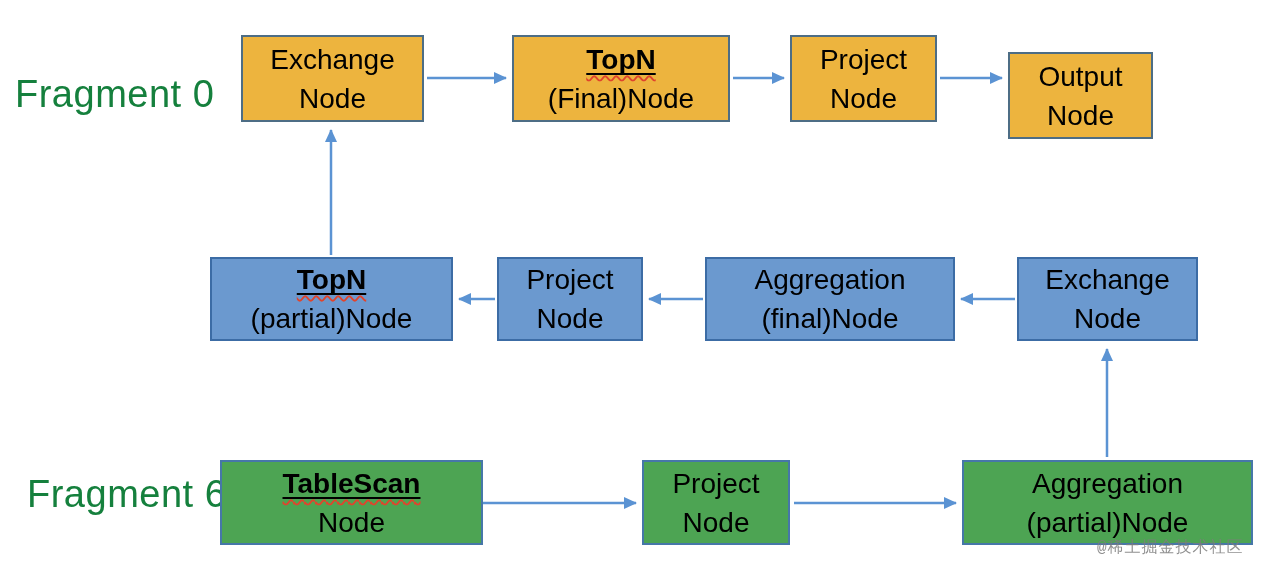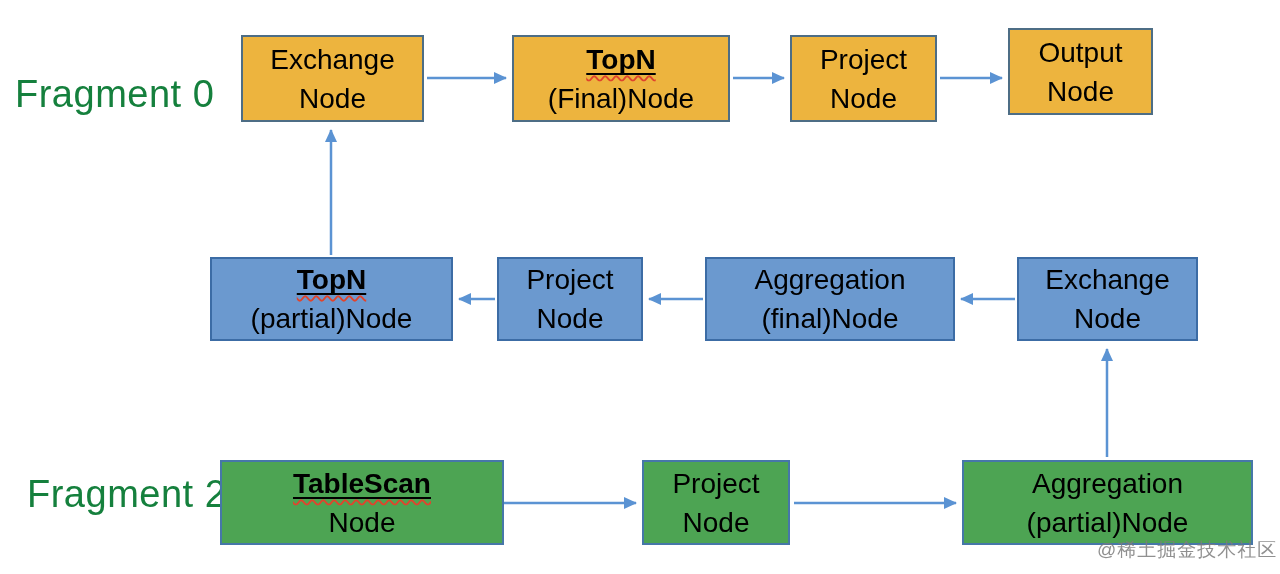--- a/index.html
+++ b/index.html
@@ -48,24 +48,25 @@
   .misspelled {
     text-decoration: underline wavy #E0442C 2px;
     text-underline-offset: 6px;
     text-decoration-skip-ink: none;
     font-weight: bold;
   }
   .watermark {
     position: absolute;
     left: 1097px;
     top: 537px;
-    font-size: 19px;
+    font-size: 16px;
     color: rgba(125, 125, 125, 0.85);
     letter-spacing: 1px;
     white-space: nowrap;
+    font-family: Liberation Mono, monospace;
   }
 </style>
 </head>
 <body>
 
 <div class="stage">
 
   <svg class="arrows" viewBox="0 0 1280 574" xmlns="http://www.w3.org/2000/svg">
     <defs>
       <marker id="ah" markerUnits="userSpaceOnUse" markerWidth="14" markerHeight="13" refX="12" refY="6" orient="auto">
@@ -82,35 +83,35 @@
     <line x1="1015" y1="299" x2="961" y2="299" stroke="#5B93D3" stroke-width="2.5" marker-end="url(#ah)"></line>
 
     <line x1="476" y1="503" x2="636" y2="503" stroke="#5B93D3" stroke-width="2.5" marker-end="url(#ah)"></line>
     <line x1="794" y1="503" x2="956" y2="503" stroke="#5B93D3" stroke-width="2.5" marker-end="url(#ah)"></line>
 
     <line x1="331" y1="255" x2="331" y2="130" stroke="#5B93D3" stroke-width="2.5" marker-end="url(#ah)"></line>
     <line x1="1107" y1="457" x2="1107" y2="349" stroke="#5B93D3" stroke-width="2.5" marker-end="url(#ah)"></line>
   </svg>
 
   <div class="frag-label" style="left:15px; top:73px;">Fragment 0</div>
-  <div class="frag-label" style="left:27px; top:473px;">Fragment 2</div>
+  <div class="frag-label" style="left:27px; top:473px;">Fragment 6</div>
 
   <div class="node f0" style="left:241px; top:35px; width:183px; height:87px;">
     <span>Exchange</span>
     <span>Node</span>
   </div>
   <div class="node f0" style="left:512px; top:35px; width:218px; height:87px;">
     <span class="underlined"><span class="misspelled">TopN</span></span>
     <span>(Final)Node</span>
   </div>
   <div class="node f0" style="left:790px; top:35px; width:147px; height:87px;">
     <span>Project</span>
     <span>Node</span>
   </div>
-  <div class="node f0" style="left:1008px; top:28px; width:145px; height:87px;">
+  <div class="node f0" style="left:1008px; top:52px; width:145px; height:87px;">
     <span>Output</span>
     <span>Node</span>
   </div>
 
   <div class="node f1" style="left:210px; top:257px; width:243px; height:84px;">
     <span class="underlined"><span class="misspelled">TopN</span></span>
     <span>(partial)Node</span>
   </div>
   <div class="node f1" style="left:497px; top:257px; width:146px; height:84px;">
     <span>Project</span>
@@ -118,21 +119,21 @@
   </div>
   <div class="node f1" style="left:705px; top:257px; width:250px; height:84px;">
     <span>Aggregation</span>
     <span>(final)Node</span>
   </div>
   <div class="node f1" style="left:1017px; top:257px; width:181px; height:84px;">
     <span>Exchange</span>
     <span>Node</span>
   </div>
 
-  <div class="node f2" style="left:220px; top:460px; width:284px; height:85px;">
+  <div class="node f2" style="left:220px; top:460px; width:263px; height:85px;">
     <span class="underlined"><span class="misspelled">TableScan</span></span>
     <span>Node</span>
   </div>
   <div class="node f2" style="left:642px; top:460px; width:148px; height:85px;">
     <span>Project</span>
     <span>Node</span>
   </div>
   <div class="node f2" style="left:962px; top:460px; width:291px; height:85px;">
     <span>Aggregation</span>
     <span>(partial)Node</span>

